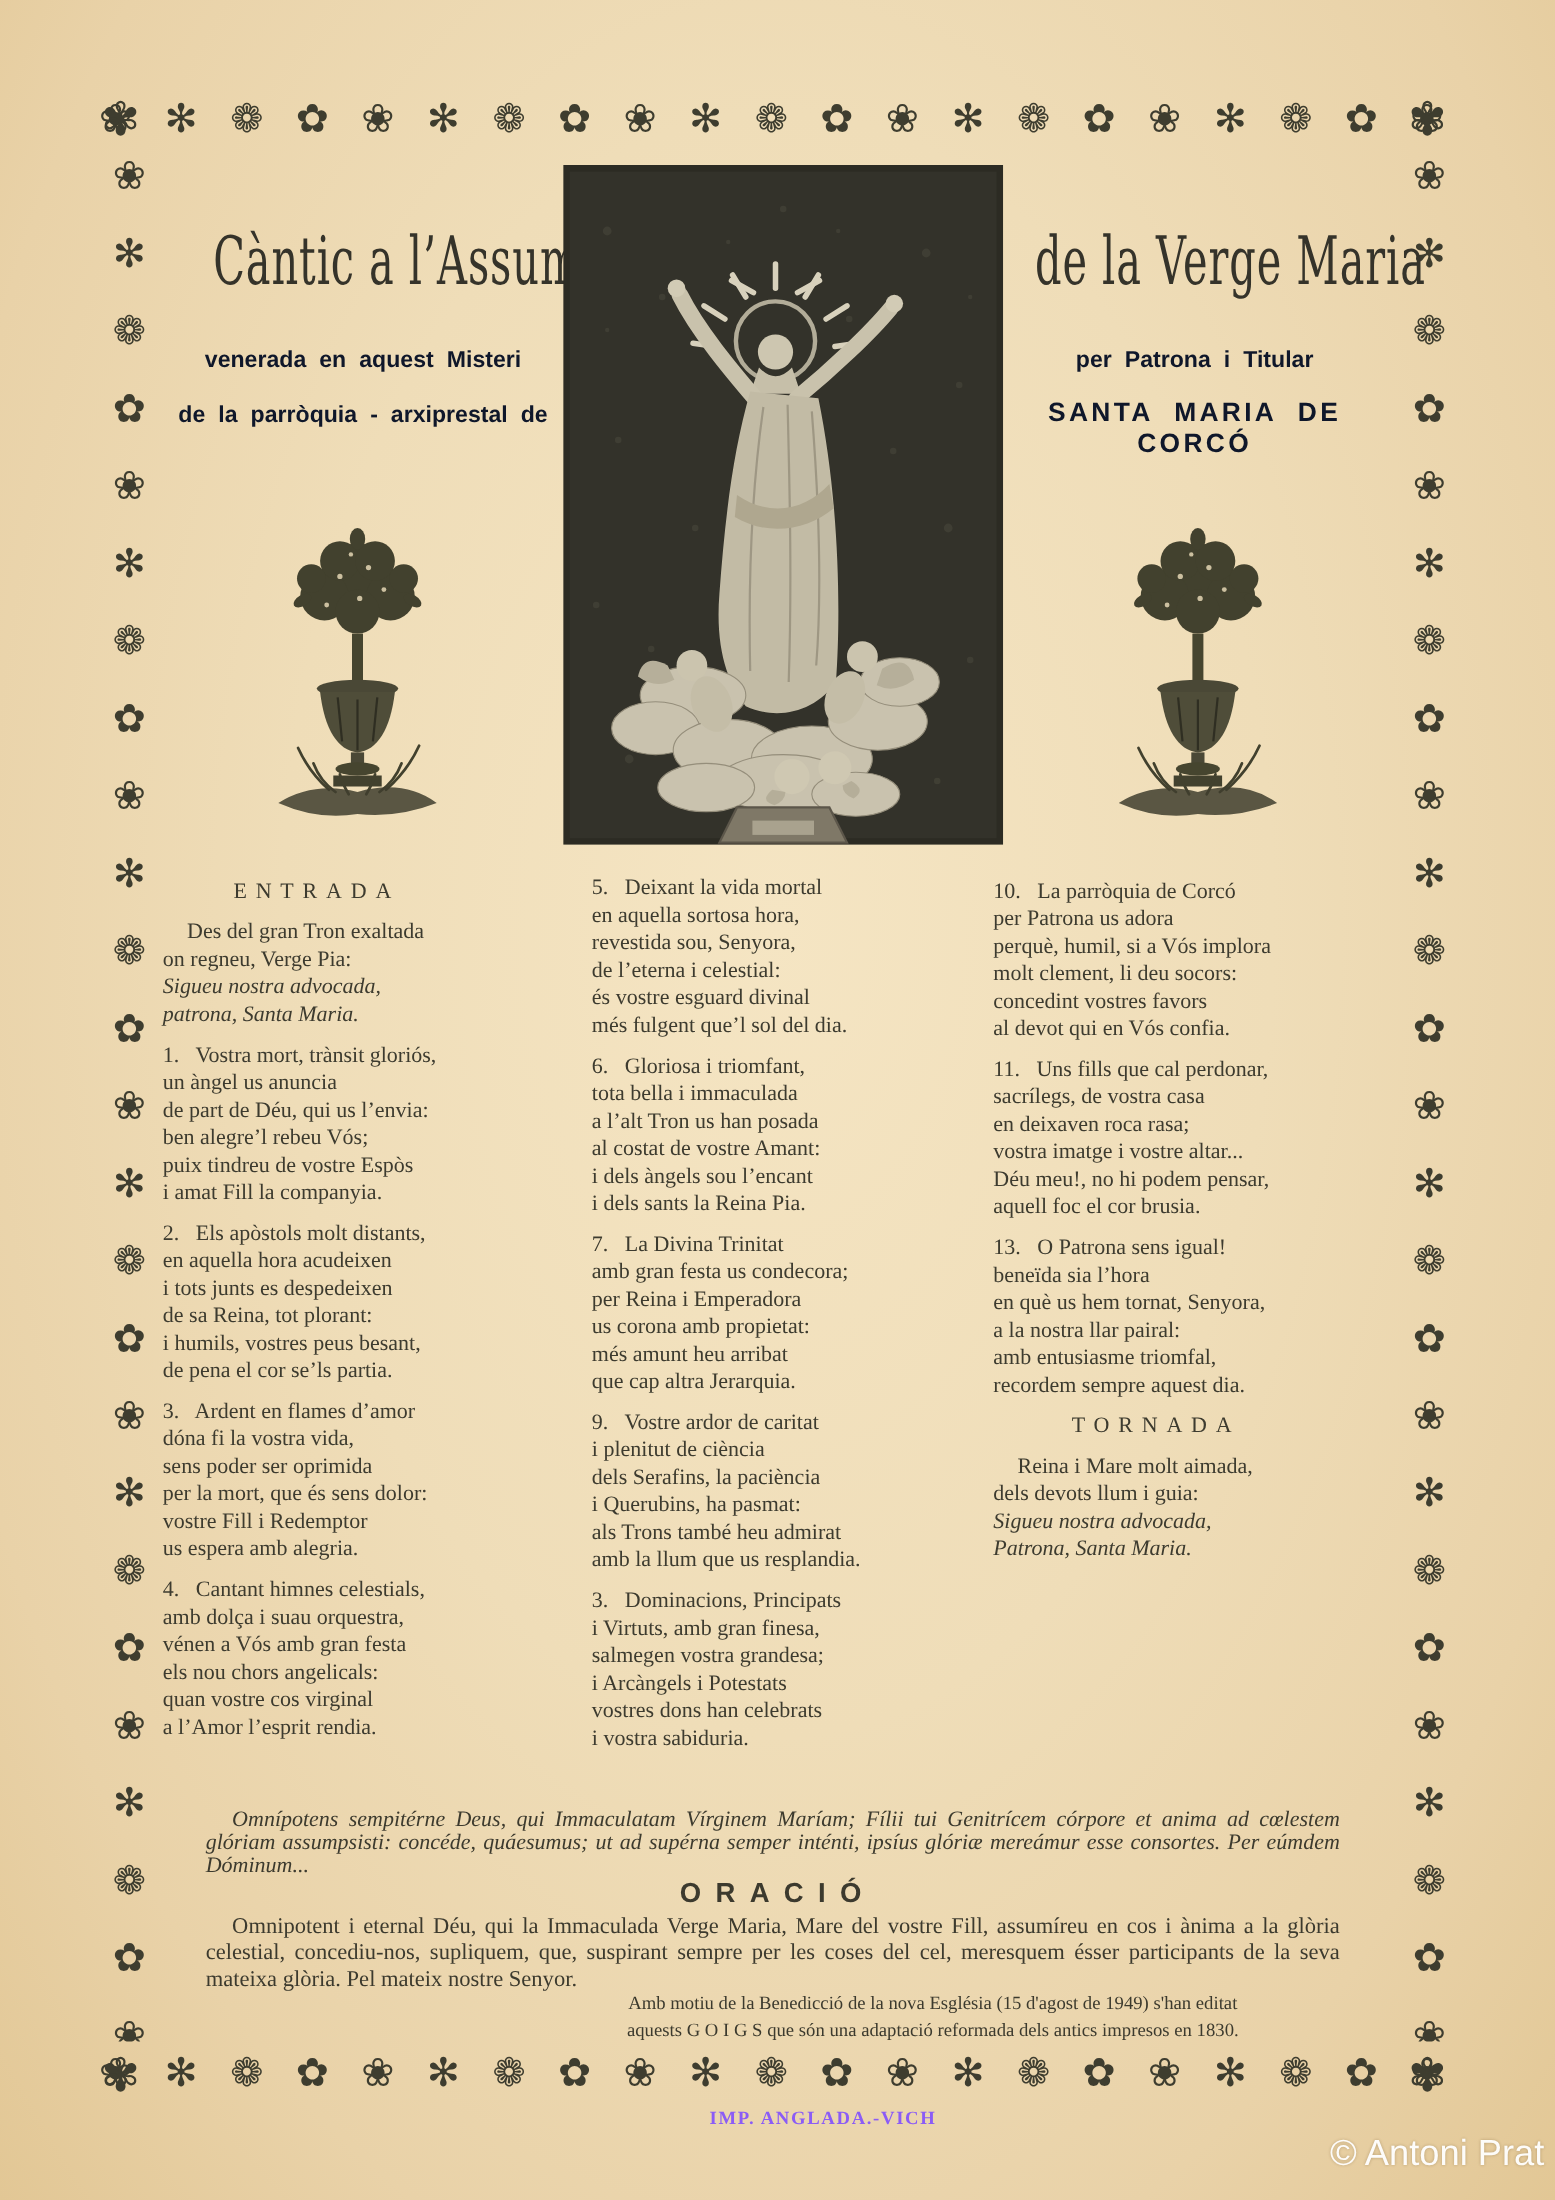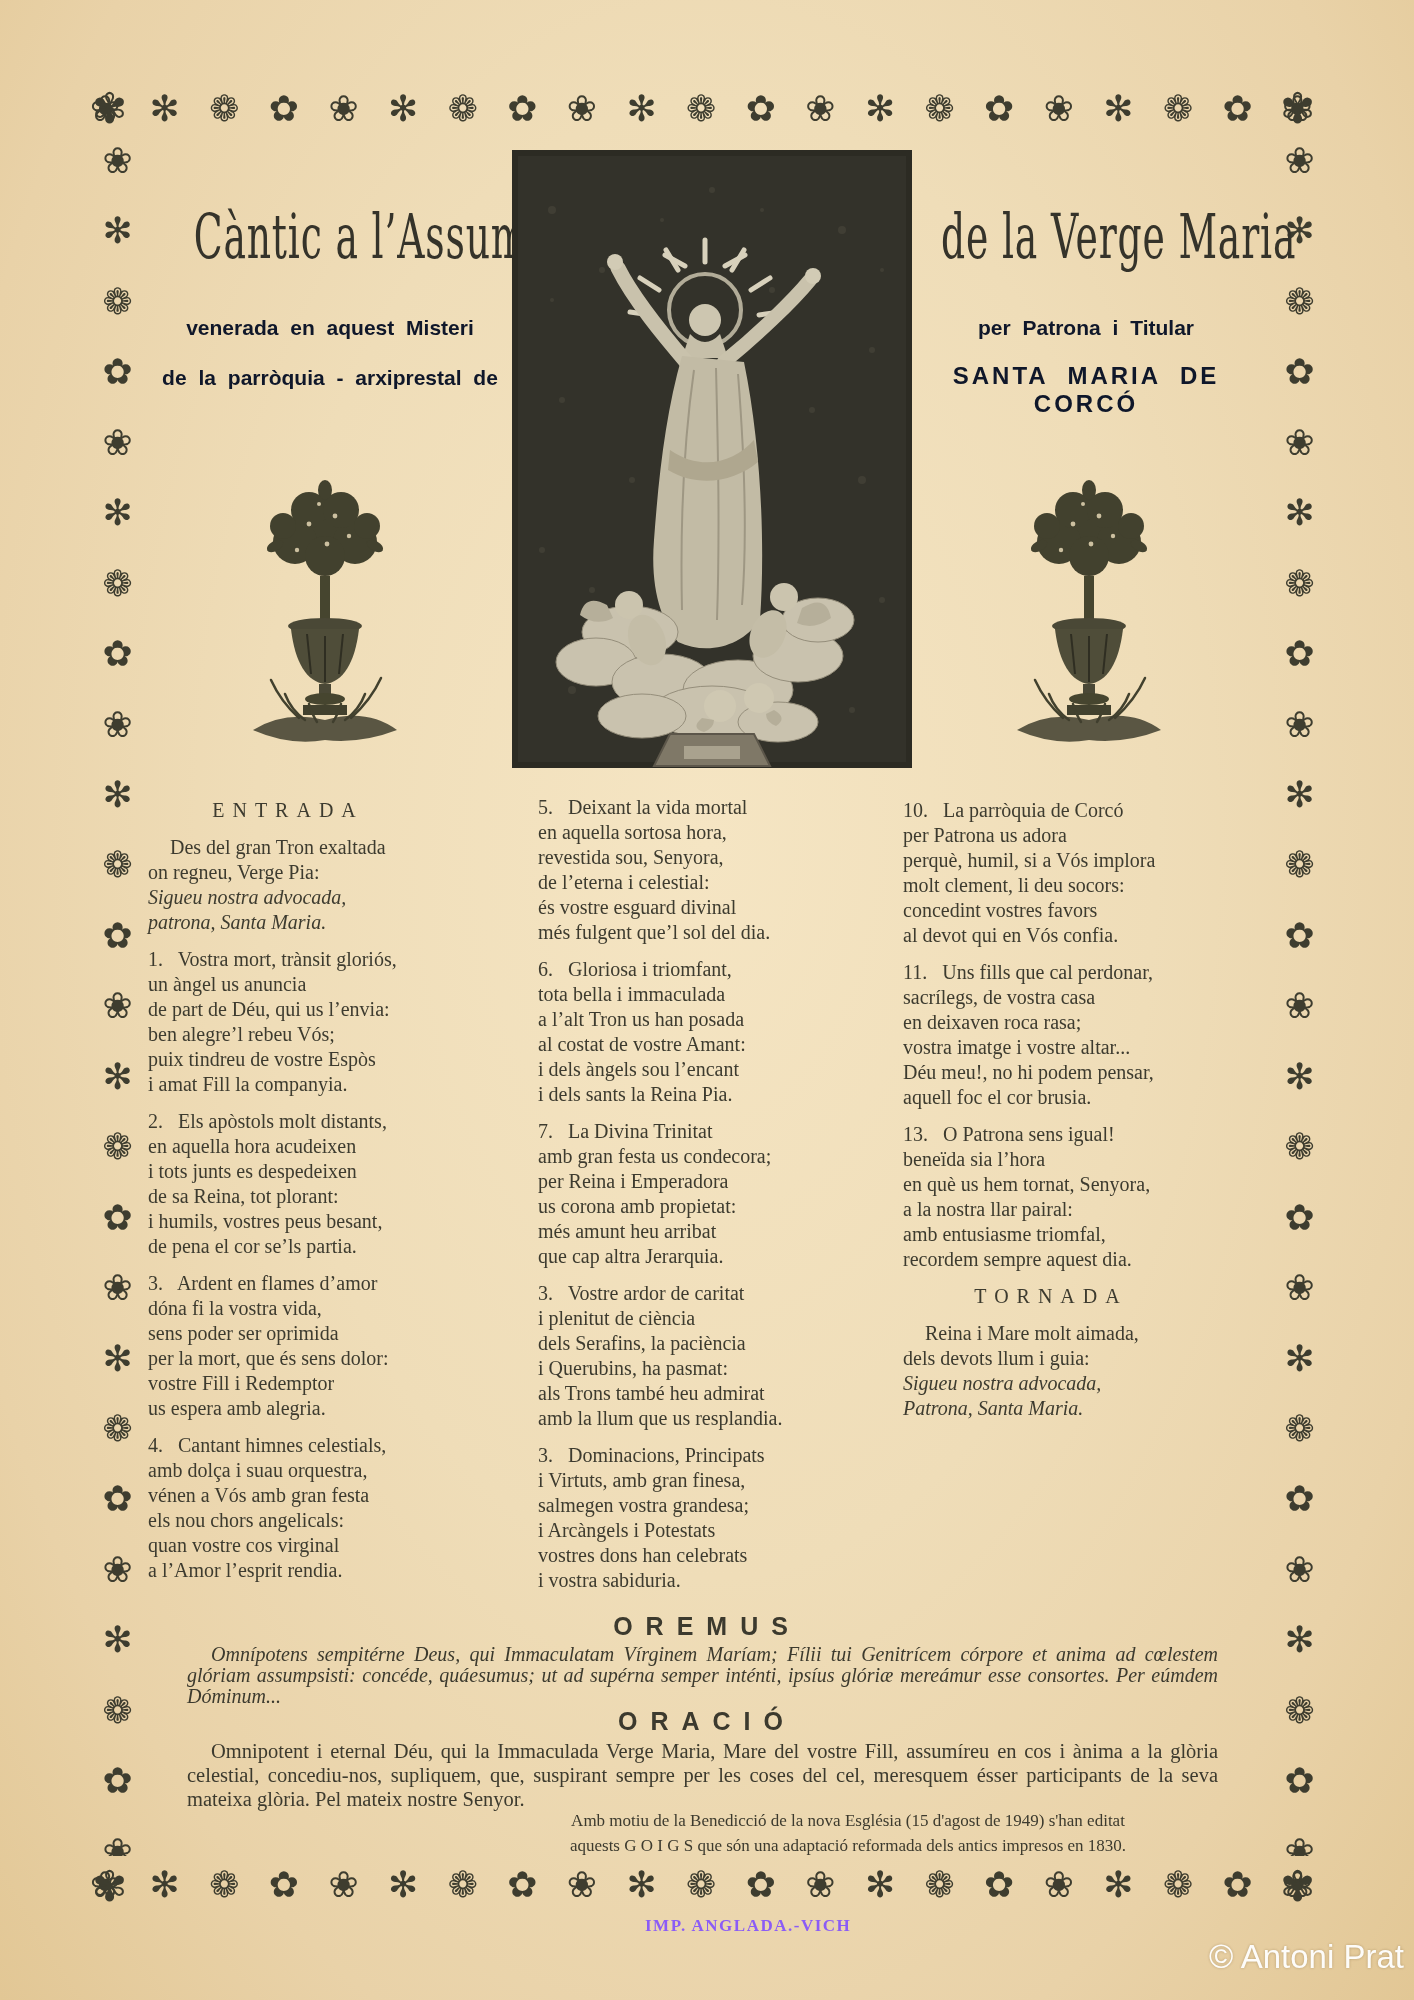--- a/index.html
+++ b/index.html
@@ -348,21 +348,21 @@
 a l’alt Tron us han posada
 al costat de vostre Amant:
 i dels àngels sou l’encant
 i dels sants la Reina Pia.</div>
     <div class="stanza verse">7.   La Divina Trinitat
 amb gran festa us condecora;
 per Reina i Emperadora
 us corona amb propietat:
 més amunt heu arribat
 que cap altra Jerarquia.</div>
-    <div class="stanza verse">3.   Vostre ardor de caritat
+    <div class="stanza verse">9.   Vostre ardor de caritat
 i plenitut de ciència
 dels Serafins, la paciència
 i Querubins, ha pasmat:
 als Trons també heu admirat
 amb la llum que us resplandia.</div>
     <div class="stanza verse">3.   Dominacions, Principats
 i Virtuts, amb gran finesa,
 salmegen vostra grandesa;
 i Arcàngels i Potestats
 vostres dons han celebrats
@@ -389,21 +389,20 @@
 amb entusiasme triomfal,
 recordem sempre aquest dia.</div>
     <h3 class="stanza-heading tornada-heading">TORNADA</h3>
     <div class="stanza indent joined">Reina i Mare molt aimada,
 dels devots llum i guia:</div>
     <div class="stanza ital">Sigueu nostra advocada,
 Patrona, Santa Maria.</div>
   </section>
 
 
-  <h2 class="rubric oremus-h">OREMUS</h2>
   <p class="prayer latin">Omnípotens sempitérne Deus, qui Immaculatam Vírginem Maríam; Fílii tui Genitrícem córpore et anima ad cœlestem glóriam assumpsisti: concéde, quáesumus; ut ad supérna semper inténti, ipsíus glóriæ mereámur esse consortes. Per eúmdem Dóminum...</p>
 
   <h2 class="rubric oracio-h">ORACIÓ</h2>
   <p class="prayer catalan">Omnipotent i eternal Déu, qui la Immaculada Verge Maria, Mare del vostre Fill, assumíreu en cos i ànima a la glòria celestial, concediu-nos, supliquem, que, suspirant sempre per les coses del cel, meresquem ésser participants de la seva mateixa glòria. Pel mateix nostre Senyor.</p>
 
   <div class="note">Amb motiu de la Benedicció de la nova Església (15 d'agost de 1949) s'han editat
 aquests G O I G S  que  són  una  adaptació reformada dels antics impresos en 1830.</div>
 
   <div class="imprint">IMP. ANGLADA.-VICH</div>
 

